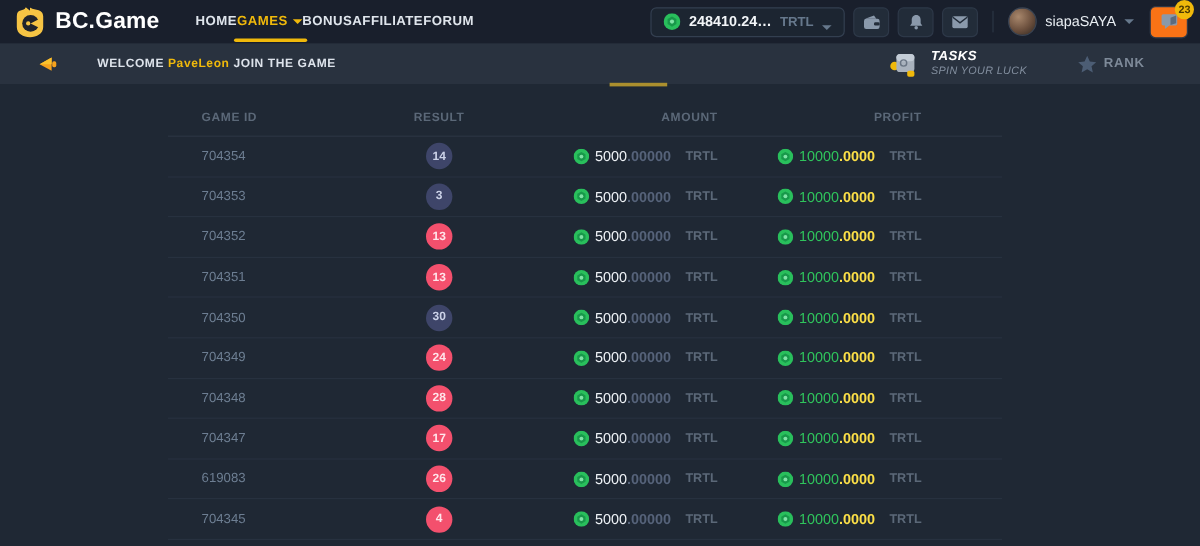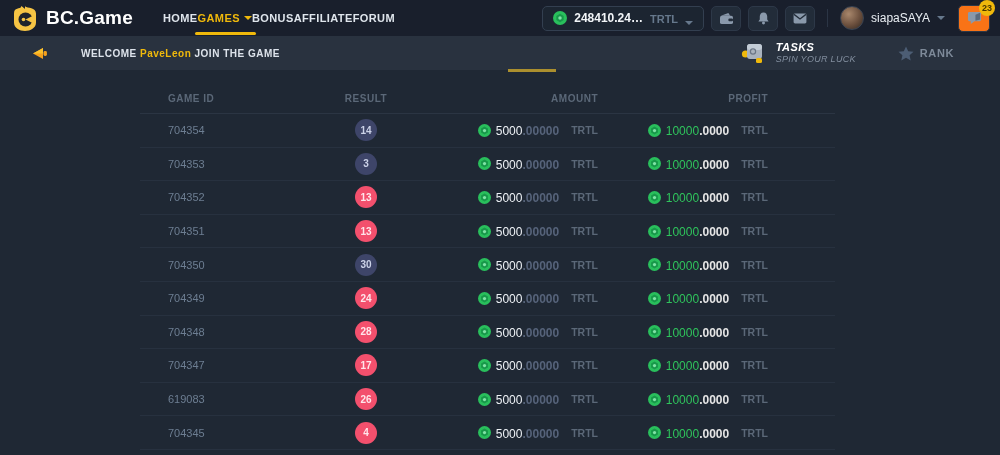--- a/index.html
+++ b/index.html
@@ -41,21 +41,21 @@
   .user-name{color:#e9eef3;font-size:12px;font-weight:normal}
   .user .caret{color:#66788c}
   .chat-btn{position:relative;width:32px;height:27px;border:1px solid #2d3848;background:#f97316;border-radius:5px;display:flex;align-items:center;justify-content:center;cursor:pointer;margin-left:6px}
   .chat-badge{position:absolute;top:-6px;right:-6px;min-width:16px;height:16px;border-radius:50%;background:var(--accent-yellow);color:#4a3800;font-size:9px;font-weight:bold;display:flex;align-items:center;justify-content:center}
   
   .subbar{height:34px;background:var(--subbar-bg);display:flex;align-items:center;padding:0 32px;position:relative;z-index:1}
   .announce{display:flex;align-items:center;gap:20px}
   .announce-text{font-size:10px;font-weight:bold;letter-spacing:.5px;color:#dde3eb}
   .announce-text .uname{color:var(--accent-yellow)}
   .subbar-right{margin-left:auto;display:flex;align-items:center;gap:42px;padding-right:14px}
-  .tasks{display:flex;align-items:flex-start;gap:9px;cursor:pointer}
+  .tasks{display:flex;align-items:flex-end;gap:9px;cursor:pointer}
   .tasks-lines{display:flex;flex-direction:column;line-height:1.25;font-style:italic}
   .tasks-title{font-size:11px;font-weight:bold;color:#fff;letter-spacing:.4px}
   .tasks-sub{font-size:9px;color:#828e9e;letter-spacing:.3px}
   .rank{display:flex;align-items:center;gap:6px;cursor:pointer}
   .rank-label{font-size:11px;font-weight:bold;color:#7e8a99;letter-spacing:.6px}
   
   .tab-indicator{position:absolute;left:508px;top:69px;width:48px;height:3px;background:#ab8f2e;z-index:3}
   .content{height:385px;padding-top:13px}
   .bets-table{width:695px;margin-left:140px}
   .thead,.trow{display:grid;grid-template-columns:120px 156px 154px 170px;align-items:center;padding-left:28px}
@@ -68,21 +68,21 @@
   .cell-id{font-size:11px;color:#6d7e92}
   .cell-result{justify-self:center}
   .badge{width:22px;height:22px;border-radius:50%;display:flex;align-items:center;justify-content:center;font-size:10px;font-weight:bold}
   .badge-navy{background:var(--badge-navy);color:#ccd2e8}
   .badge-pink{background:var(--badge-pink);color:#ffe6eb}
   .money{display:flex;align-items:center;gap:5px;justify-self:end}
   .money .int{font-size:12px;font-weight:normal;color:#eef2f6}
   .money .dec{font-size:12px;font-weight:bold;color:#56637a}
   .money .cur{font-size:10.5px;font-weight:bold;color:#5b6878;margin-left:7px}
   .money.profit .int{color:var(--profit-green)}
-  .money.profit .dec{color:#e5e5e5}
+  .money.profit .dec{color:#fde047}
 </style>
 </head>
 <body>
 
 <header class="navbar">
   <div class="brand">
     <svg class="logo" viewBox="0 0 26 27">
       <path d="M13 1.2 C15.5 3.5 24 2 24 8.5 V17.5 C24 23 18.5 26 13 26 C7.5 26 2 23 2 17.5 V8.5 C2 2 8 4.5 9.5 1.5 L13 4 Z" fill="#f6c444"></path>
       <path d="M9.5 1 L13.5 4.8 L7.5 6.5 Z" fill="#f6c444"></path>
       <circle cx="13.5" cy="14.5" r="7" fill="#20242c"></circle>

